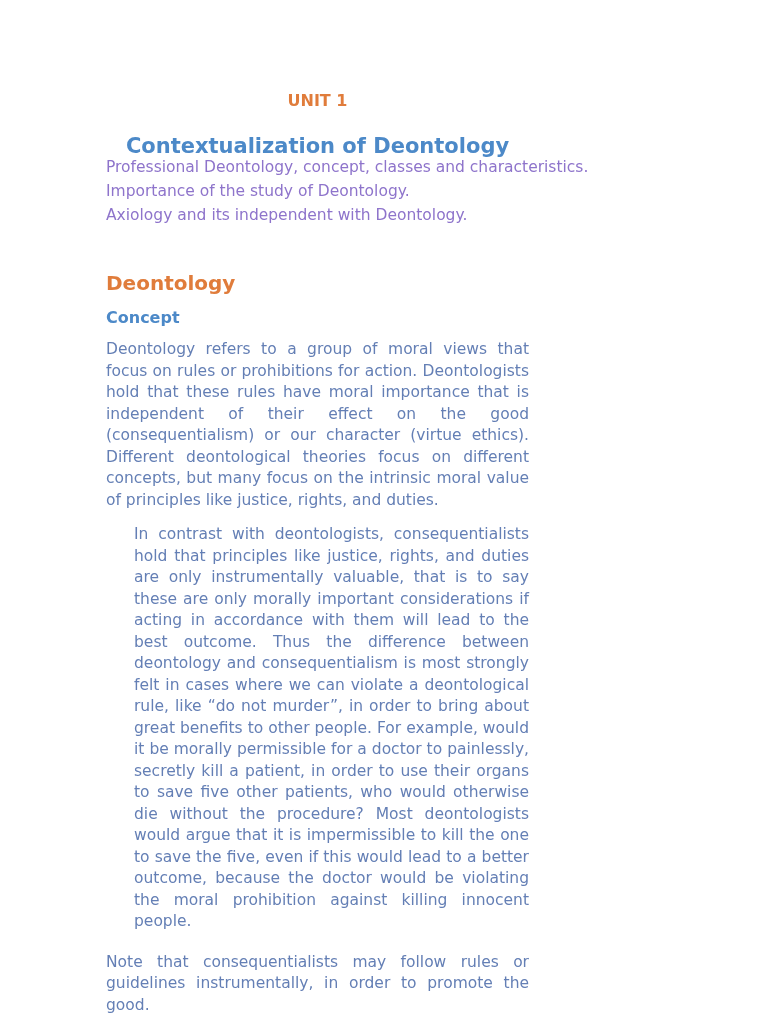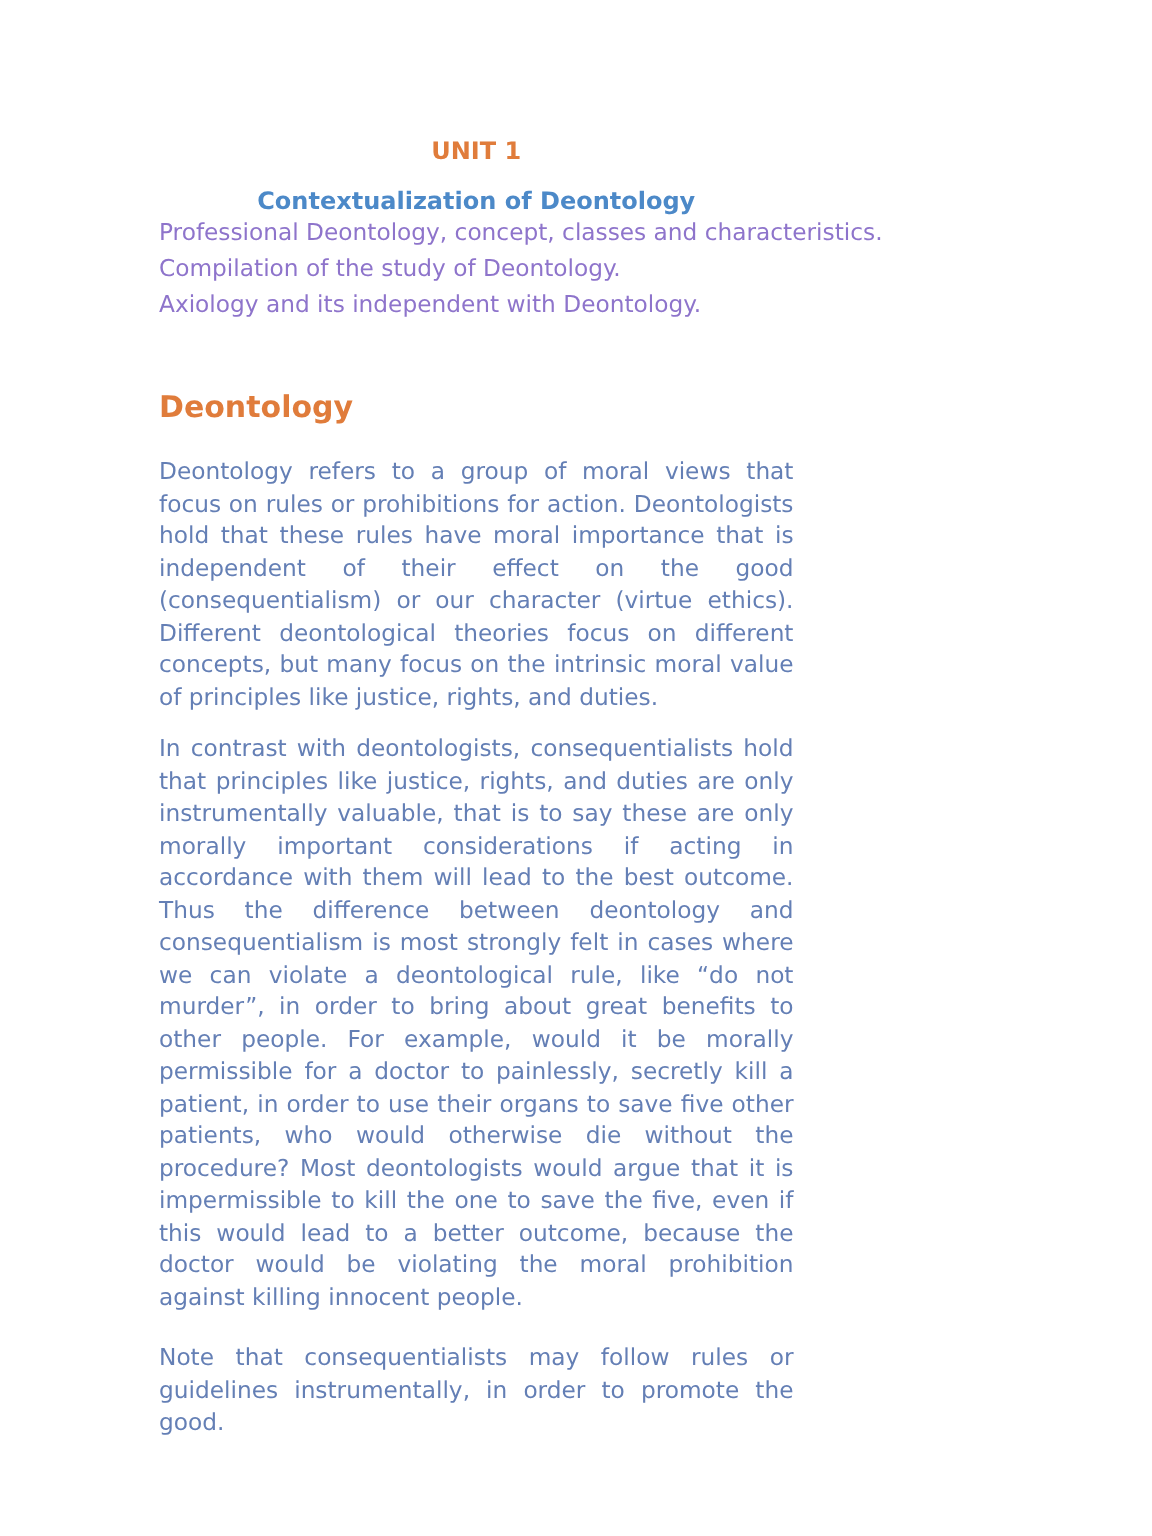--- a/index.html
+++ b/index.html
@@ -22,21 +22,21 @@
   }
   .title-line {
     text-align: center;
     font-weight: bold;
     font-size: 16px;
     line-height: 18px;
     margin: 0;
   }
   .title-unit        { color: var(--orange); }
   .title-compilation { color: var(--orange); margin-top: 16px; }
-  .title-context     { color: var(--blue-heading); font-size: 16px; margin-top: 15px; }
+  .title-context     { color: var(--blue-heading); font-size: 21px; margin-top: 27px; }
 
   .topic-list {
     color: var(--purple-list);
     font-size: 15.5px;
     line-height: 24px;
   }
   .topic-list .topic { white-space: nowrap; }
 
   .section-heading {
     margin-top: 47px;
@@ -51,42 +51,43 @@
     font-weight: bold;
     font-size: 16px;
     line-height: 18px;
   }
   .body-copy {
     color: var(--body-blue);
     font-size: 15.5px;
     line-height: 21.5px;
     text-align: justify;
   }
-  .para-1 { margin-top: 24px; }
-  .para-2 { margin-top: 13px; }
+  .para-1 { margin-top: 12px; }
+  .para-2 { margin-top: 13px; margin-left: 28px; }
   .para-3 { margin-top: 19px; }
 </style>
 </head>
 <body>
 
 <div class="page">
 
   <div class="title-line title-unit">UNIT 1</div>
 
 
   <div class="title-line title-context">Contextualization of Deontology</div>
 
   <div class="topic-list">
     <div class="topic">Professional Deontology, concept, classes and characteristics.</div>
-    <div class="topic">Compilation of the study of Deontology.</div>
+    <div class="topic">Importance of the study of Deontology.</div>
     <div class="topic">Axiology and its independent with Deontology.</div>
   </div>
 
   <div class="section-heading">Deontology</div>
 
+  <div class="subsection-heading">Concept</div>
 
   <div class="body-copy para-1">Deontology refers to a group of moral views that focus on rules or prohibitions for action. Deontologists hold that these rules have moral importance that is independent of their effect on the good (consequentialism) or our character (virtue ethics). Different deontological theories focus on different concepts, but many focus on the intrinsic moral value of principles like justice, rights, and duties.</div>
 
   <div class="body-copy para-2">In contrast with deontologists, consequentialists hold that principles like justice, rights, and duties are only instrumentally valuable, that is to say these are only morally important considerations if acting in accordance with them will lead to the best outcome. Thus the difference between deontology and consequentialism is most strongly felt in cases where we can violate a deontological rule, like “do not murder”, in order to bring about great benefits to other people. For example, would it be morally permissible for a doctor to painlessly, secretly kill a patient, in order to use their organs to save five other patients, who would otherwise die without the procedure? Most deontologists would argue that it is impermissible to kill the one to save the five, even if this would lead to a better outcome, because the doctor would be violating the moral prohibition against killing innocent people.</div>
 
   <div class="body-copy para-3">Note that consequentialists may follow rules or guidelines instrumentally, in order to promote the good.</div>
 
 </div>
 
 </body></html>

